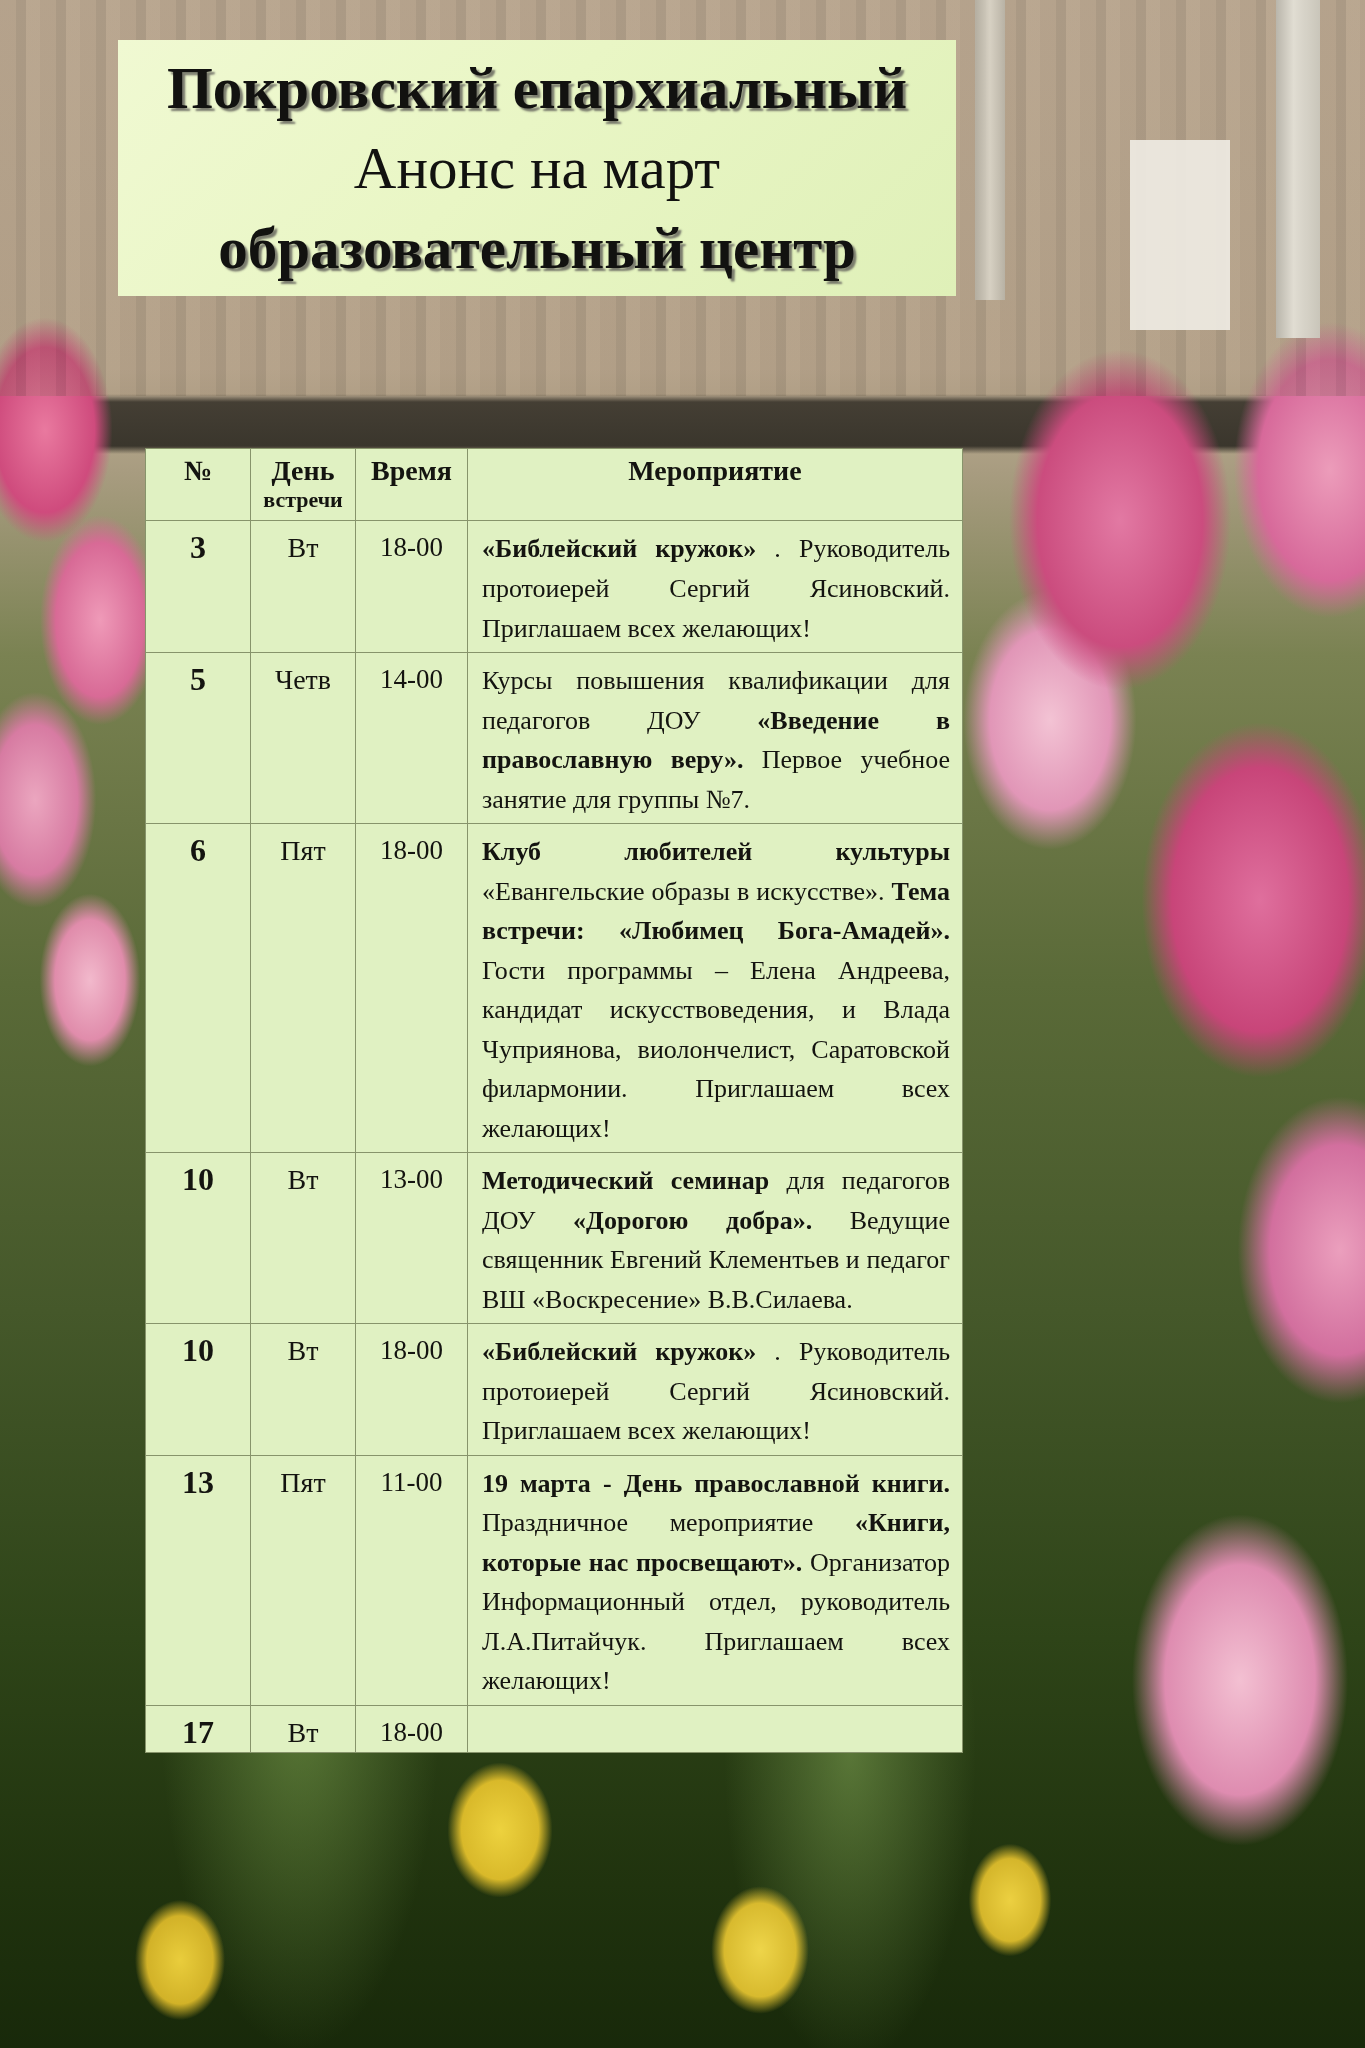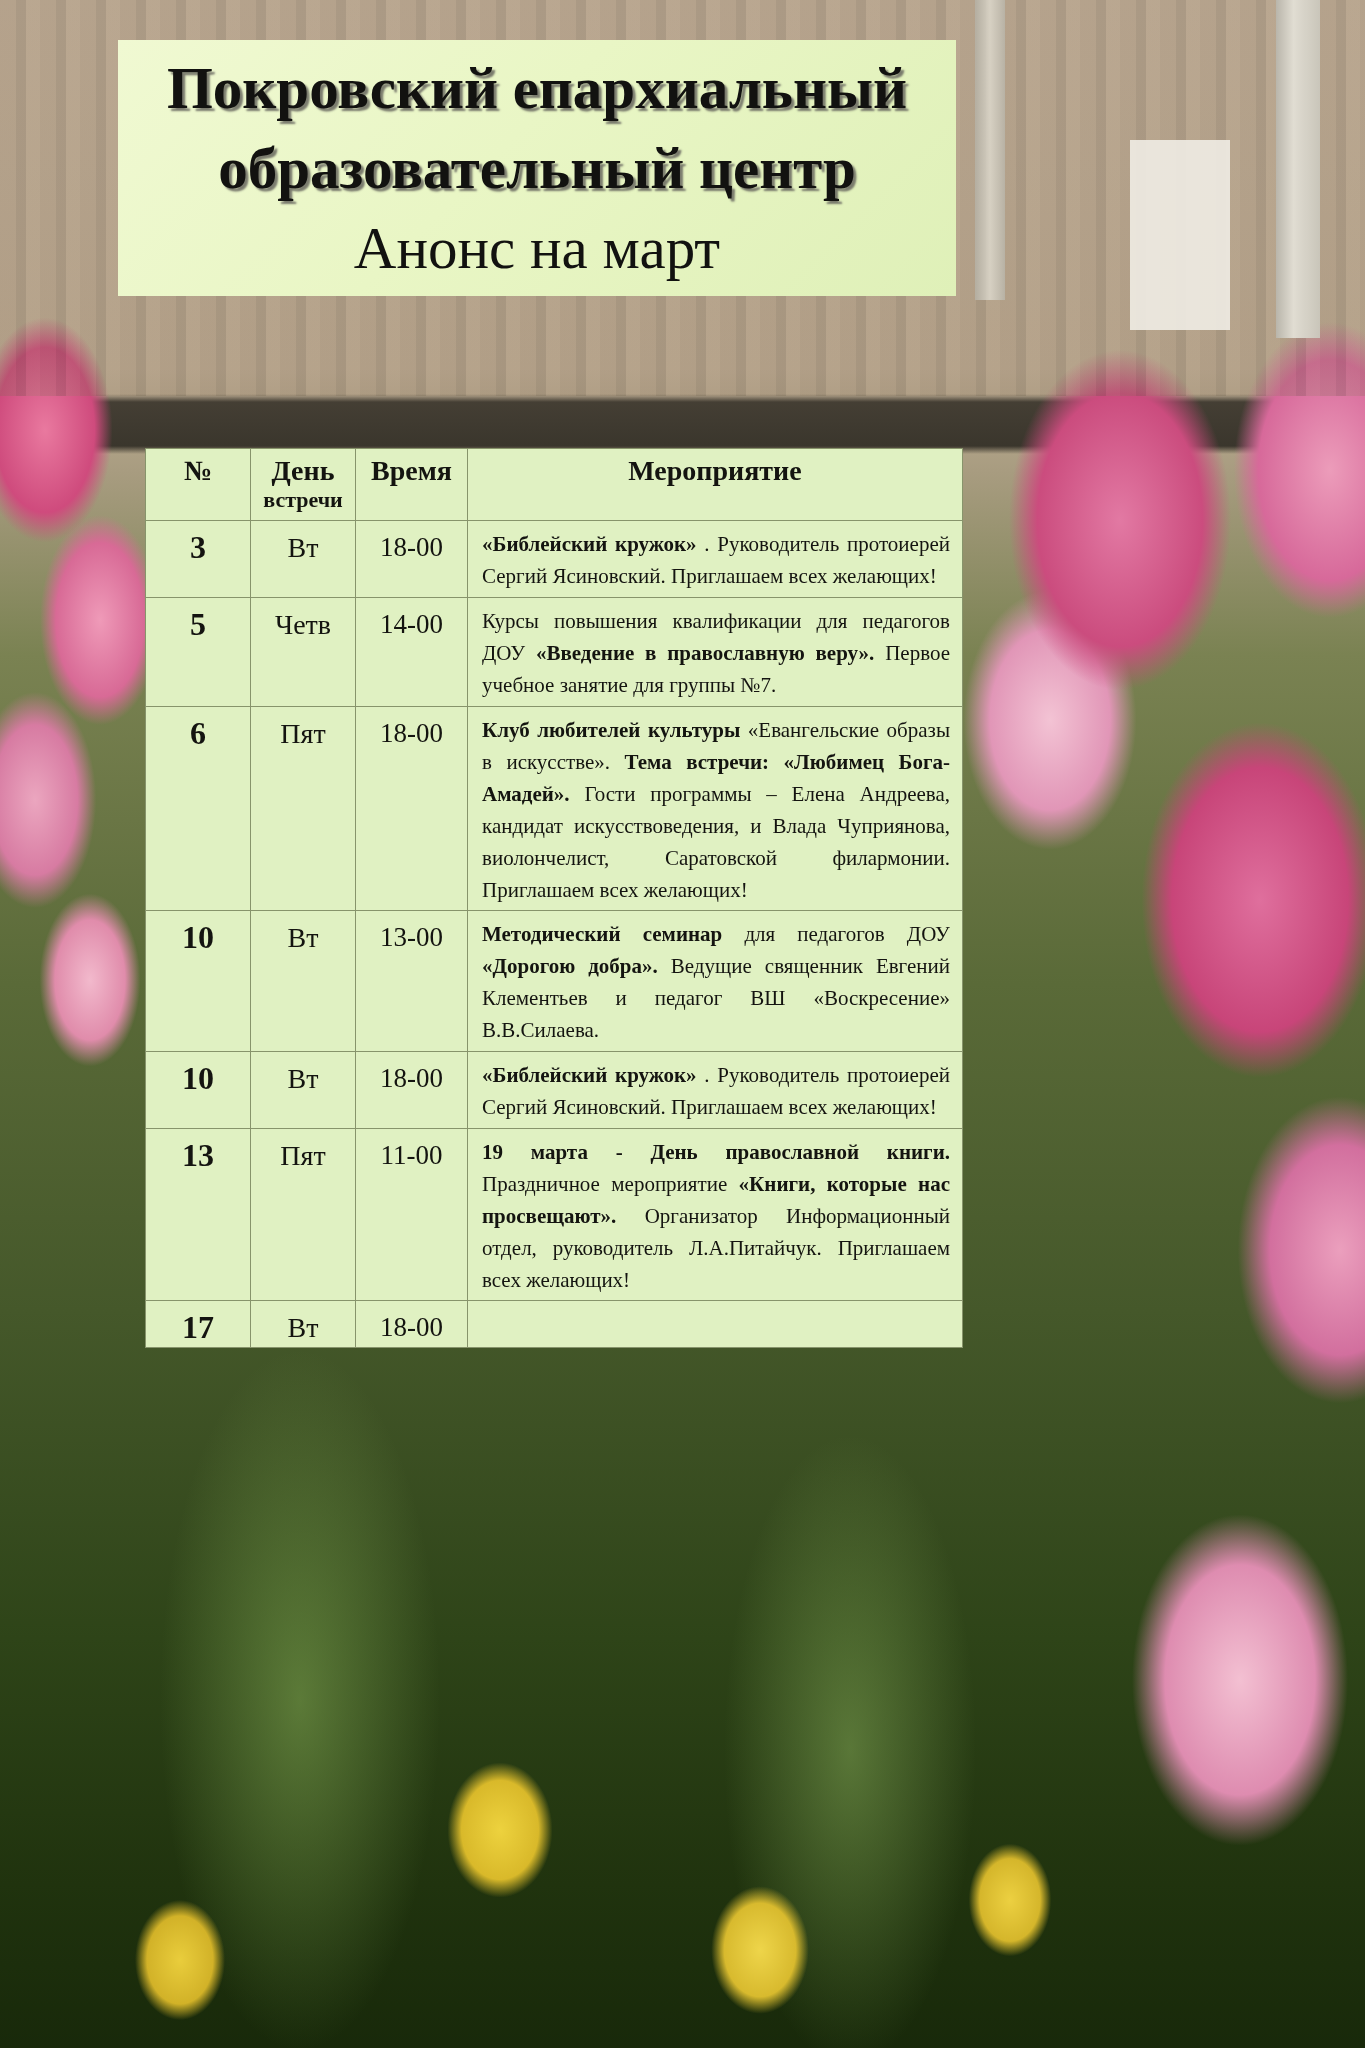--- a/index.html
+++ b/index.html
@@ -53,38 +53,38 @@
     background:#e0f1c2;color:#141410;table-layout:fixed;}
   table.events col.w-num{width:105px;}
   table.events col.w-day{width:105px;}
   table.events col.w-time{width:112px;}
   table.events th, table.events td{border:1px solid #87946b;vertical-align:top;}
   table.events th{padding:6px 4px 8px 4px;font-size:28px;font-weight:bold;text-align:center;line-height:1.15;}
   .hdr-day-sub{display:block;font-size:22px;font-weight:bold;}
   td.c-num{font-size:32px;font-weight:bold;text-align:center;padding-top:8px;}
   td.c-day{font-size:28px;text-align:center;padding-top:11px;}
   td.c-time{font-size:27px;text-align:center;padding-top:11px;}
-  td.c-event{font-size:21px;line-height:1.52;text-align:justify;padding:8px 12px 4px 14px;}
+  td.c-event{font-size:26px;line-height:1.52;text-align:justify;padding:8px 12px 4px 14px;}
   td.c-event .b{font-weight:bold;}
 </style>
 </head>
 <body>
 
 <div class="page">
 
   <div class="photo-bg"></div>
   <div class="top-streaks"></div>
   <div class="pole-a"></div>
   <div class="pole-b"></div>
   <div class="white-box"></div>
 
   <div class="title-panel">
     <div class="title-line embossed">Покровский епархиальный</div>
+    <div class="title-line">Анонс на март</div>
     <div class="title-line embossed">образовательный центр</div>
-    <div class="title-line">Анонс на март</div>
   </div>
 
   <table class="events">
     <colgroup>
       <col class="w-num">
         <col class="w-day">
         <col class="w-time">
         <col>
     </colgroup>
     <thead>

